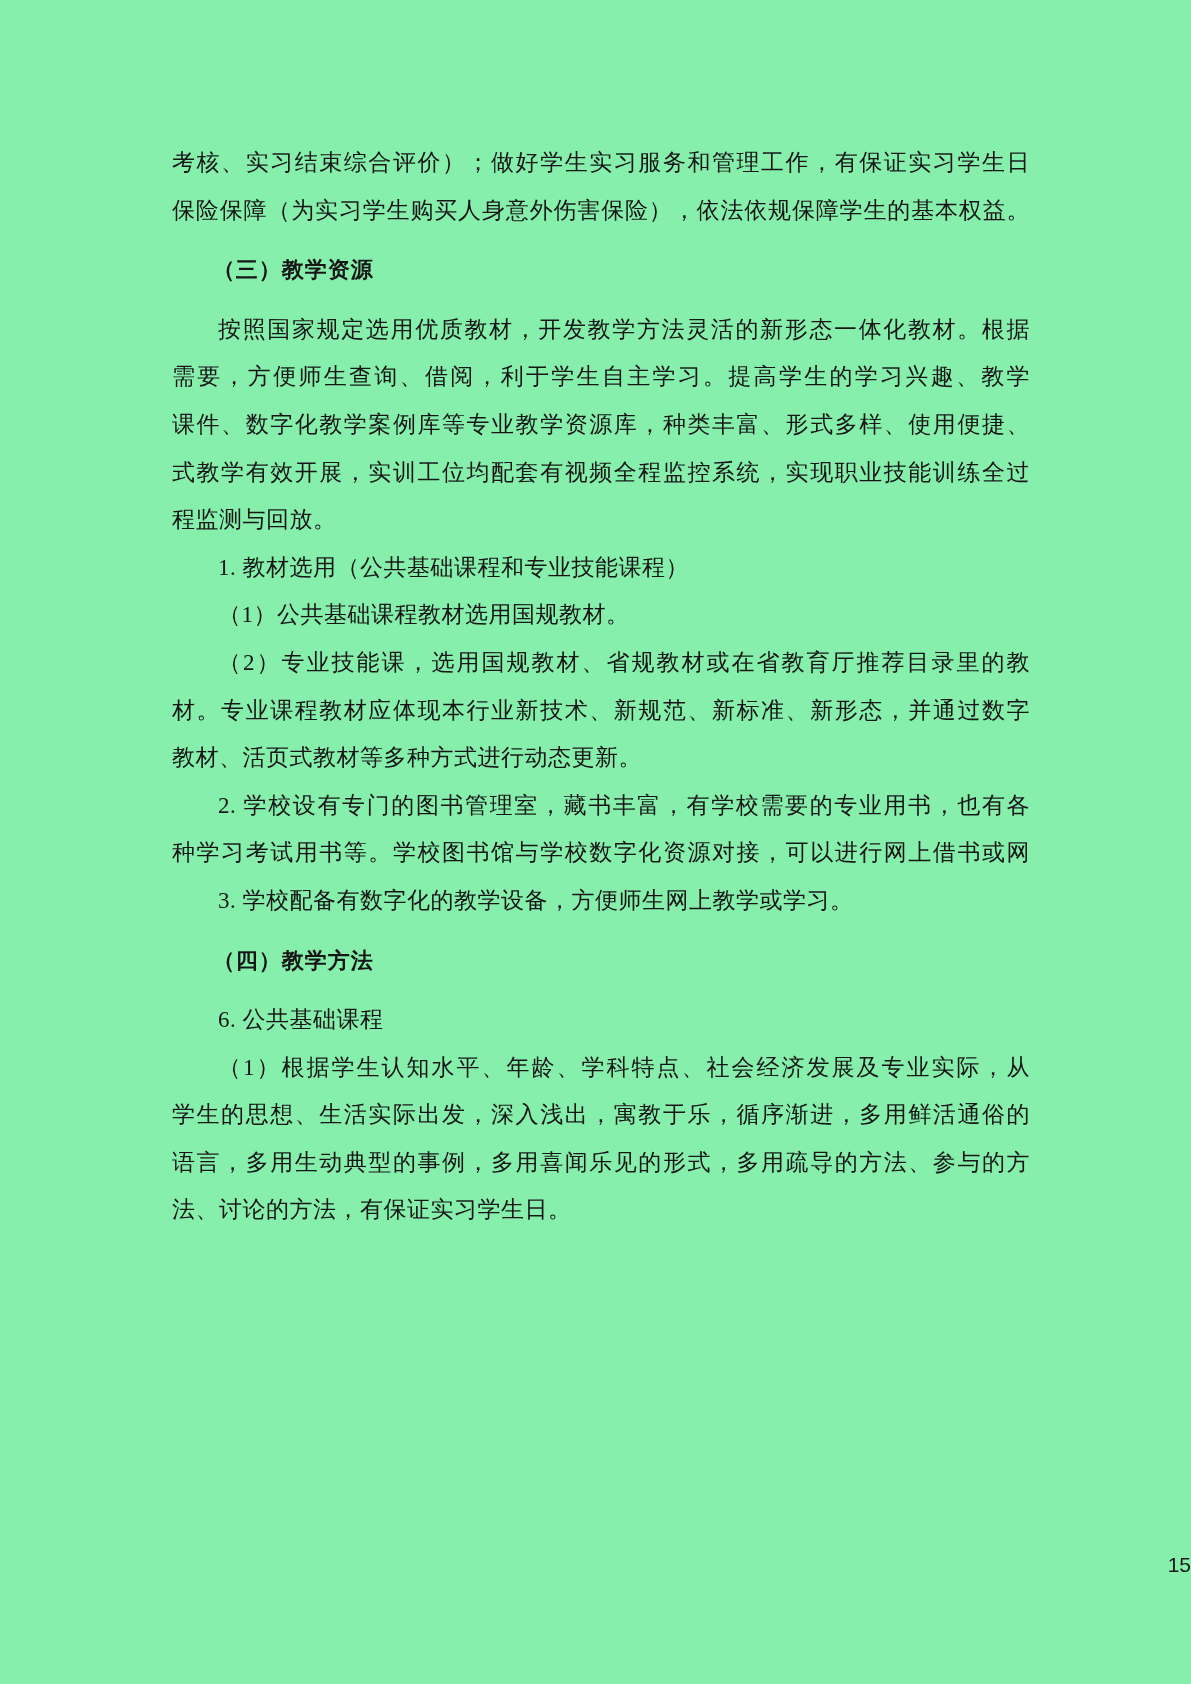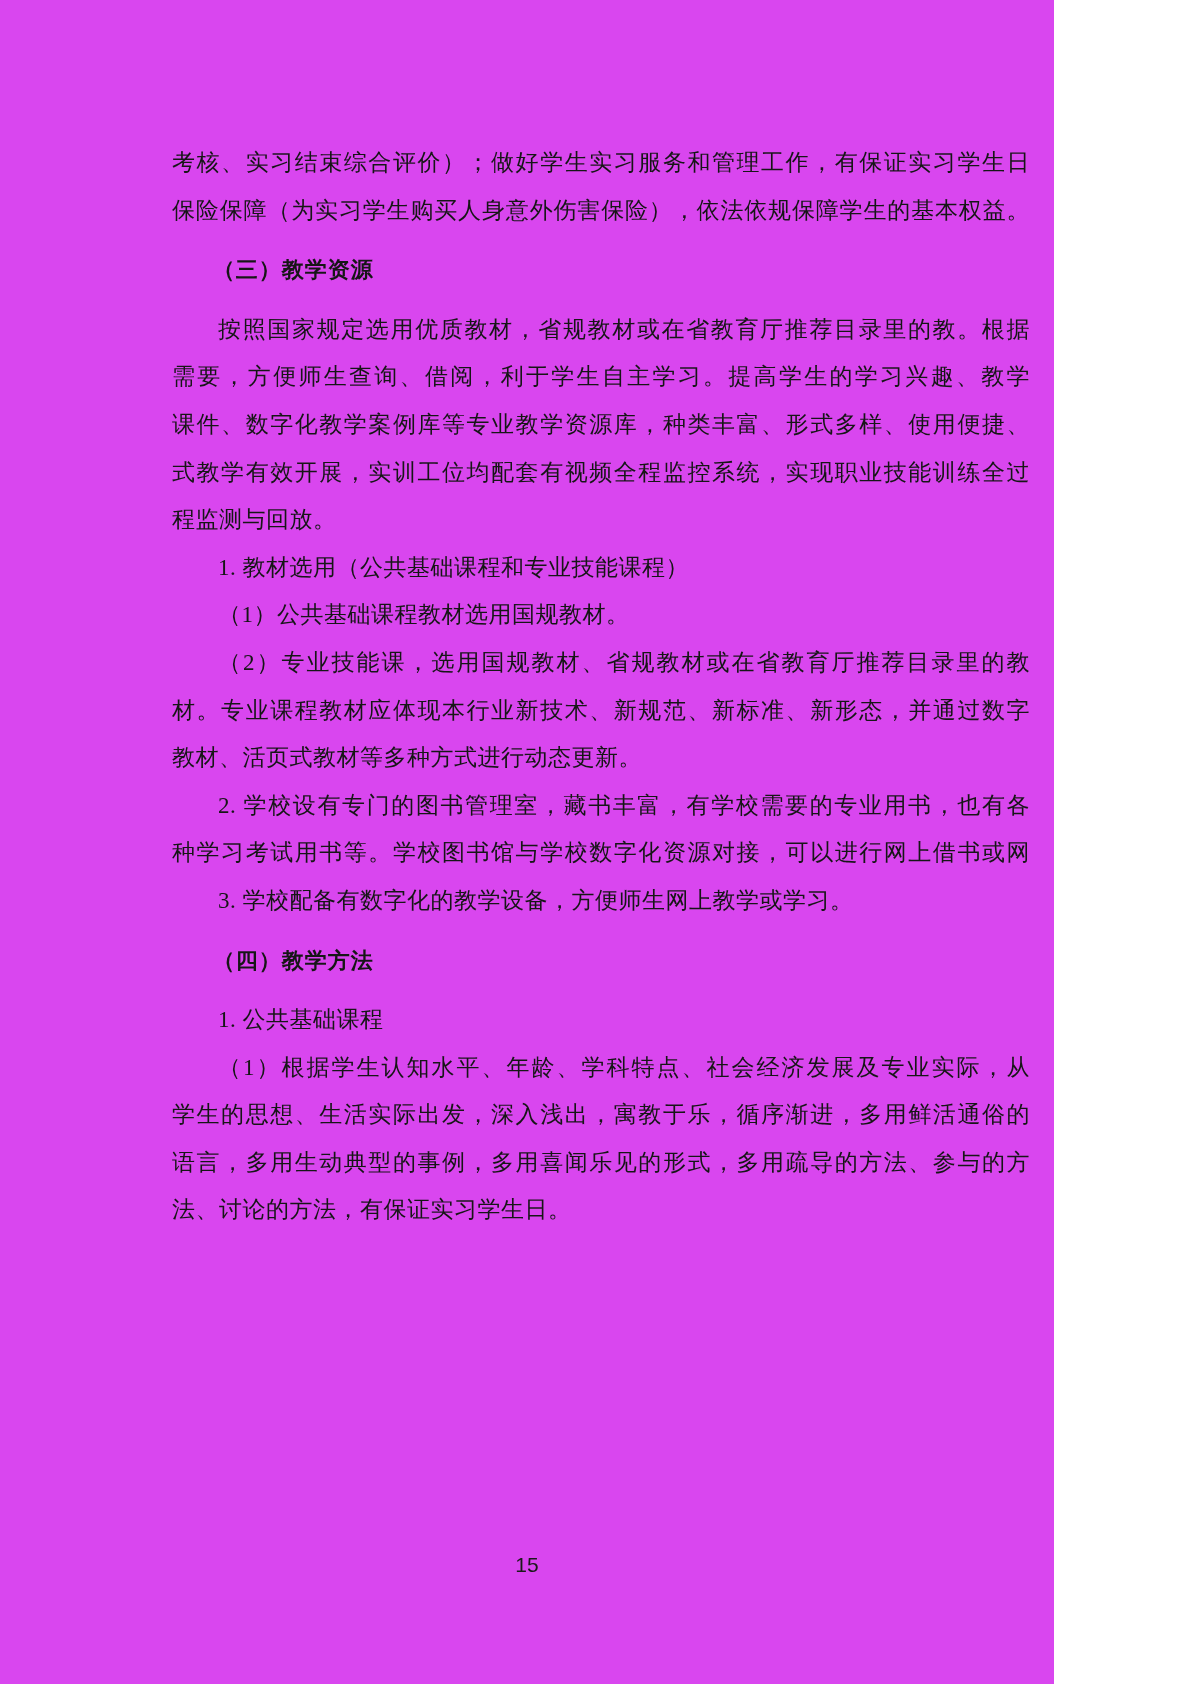--- a/index.html
+++ b/index.html
@@ -2,23 +2,23 @@
 <html><head>
 <meta charset="utf-8">
 <style>
   html, body {
     margin: 0;
     padding: 0;
     background: #ffffff;
   }
   .page {
     position: relative;
-    width: 1054px;
+    width: 1191px;
     height: 1684px;
-    background: #d946ef;
+    background: #86efac;
     overflow: hidden;
     font-family: "Liberation Serif", serif;
     color: #161616;
   }
   .text-block {
     position: absolute;
     left: 172px;
     top: 139px;
     width: 858px;
   }
@@ -43,49 +43,49 @@
     line-height: 47.6px;
     margin: 12px 0;
     text-indent: 1.85em;
     letter-spacing: 1px;
   }
   .footer {
     position: absolute;
     left: 0;
     right: 0;
     top: 1553px;
-    text-align: center;
+    text-align: right;
     font-family: "Liberation Sans", sans-serif;
     font-size: 21px;
     color: #1a1a1a;
   }
 </style>
 </head>
 <body>
 
 <div class="page">
   <main class="text-block">
     <div class="ln j">考核、实习结束综合评价）；做好学生实习服务和管理工作，有保证实习学生日</div>
     <div class="ln j">保险保障（为实习学生购买人身意外伤害保险），依法依规保障学生的基本权益。</div>
     <h2 class="heading">（三）教学资源</h2>
-    <div class="ln j indent">按照国家规定选用优质教材，省规教材或在省教育厅推荐目录里的教。根据</div>
+    <div class="ln j indent">按照国家规定选用优质教材，开发教学方法灵活的新形态一体化教材。根据</div>
     <div class="ln j">需要，方便师生查询、借阅，利于学生自主学习。提高学生的学习兴趣、教学</div>
     <div class="ln j">课件、数字化教学案例库等专业教学资源库，种类丰富、形式多样、使用便捷、</div>
     <div class="ln j">式教学有效开展，实训工位均配套有视频全程监控系统，实现职业技能训练全过</div>
     <div class="ln">程监测与回放。</div>
     <div class="ln indent">1. 教材选用（公共基础课程和专业技能课程）</div>
     <div class="ln indent">（1）公共基础课程教材选用国规教材。</div>
     <div class="ln j indent">（2）专业技能课，选用国规教材、省规教材或在省教育厅推荐目录里的教</div>
     <div class="ln j">材。专业课程教材应体现本行业新技术、新规范、新标准、新形态，并通过数字</div>
     <div class="ln">教材、活页式教材等多种方式进行动态更新。</div>
     <div class="ln j indent">2. 学校设有专门的图书管理室，藏书丰富，有学校需要的专业用书，也有各</div>
     <div class="ln j">种学习考试用书等。学校图书馆与学校数字化资源对接，可以进行网上借书或网</div>
     <div class="ln indent">3. 学校配备有数字化的教学设备，方便师生网上教学或学习。</div>
     <h2 class="heading">（四）教学方法</h2>
-    <div class="ln indent">1. 公共基础课程</div>
+    <div class="ln indent">6. 公共基础课程</div>
     <div class="ln j indent">（1）根据学生认知水平、年龄、学科特点、社会经济发展及专业实际，从</div>
     <div class="ln j">学生的思想、生活实际出发，深入浅出，寓教于乐，循序渐进，多用鲜活通俗的</div>
     <div class="ln j">语言，多用生动典型的事例，多用喜闻乐见的形式，多用疏导的方法、参与的方</div>
     <div class="ln">法、讨论的方法，有保证实习学生日。</div>
   </main>
 
   <footer class="footer">
     <span>15</span>
   </footer>
 </div>

